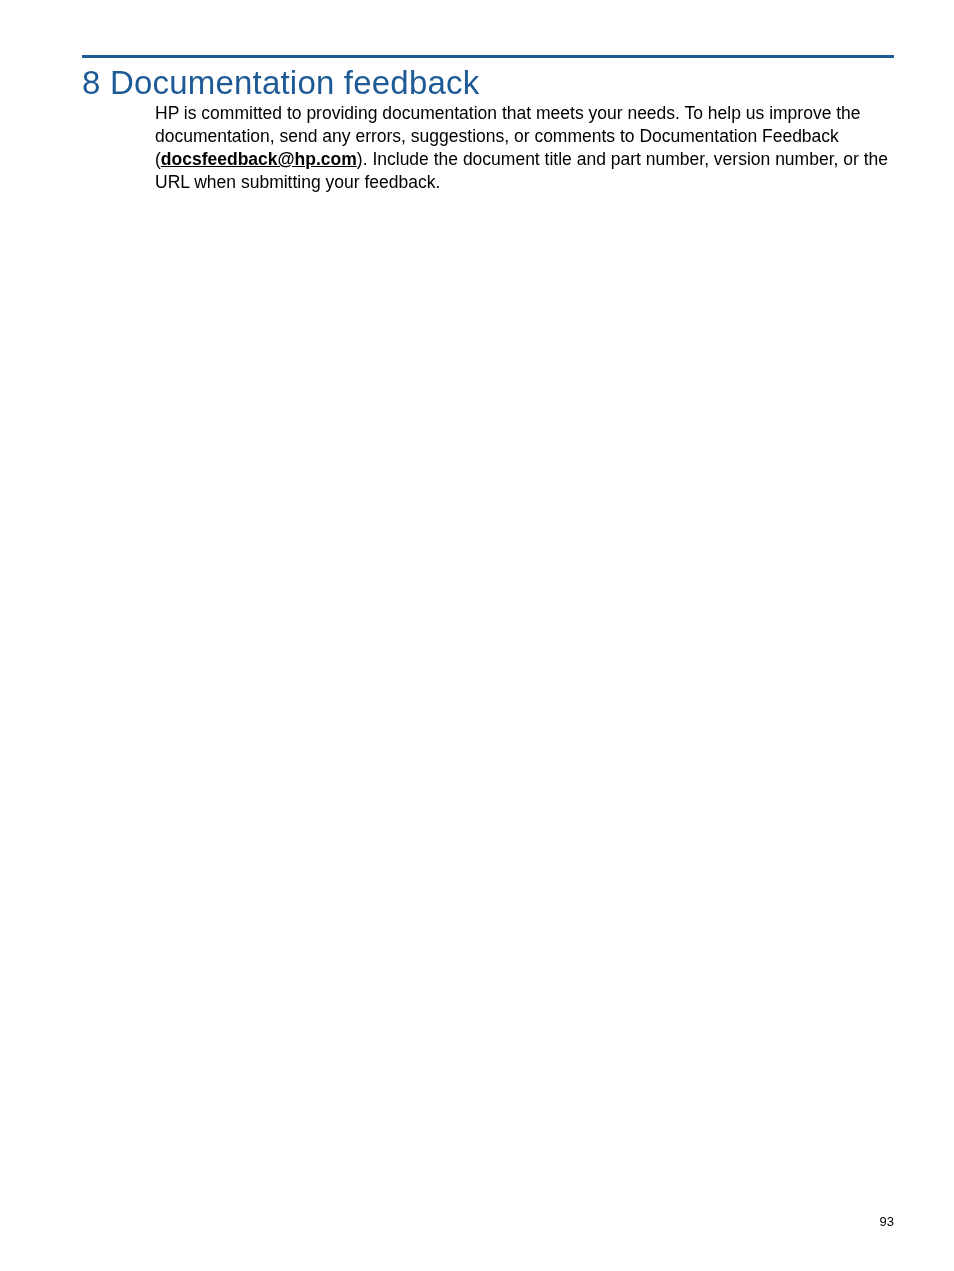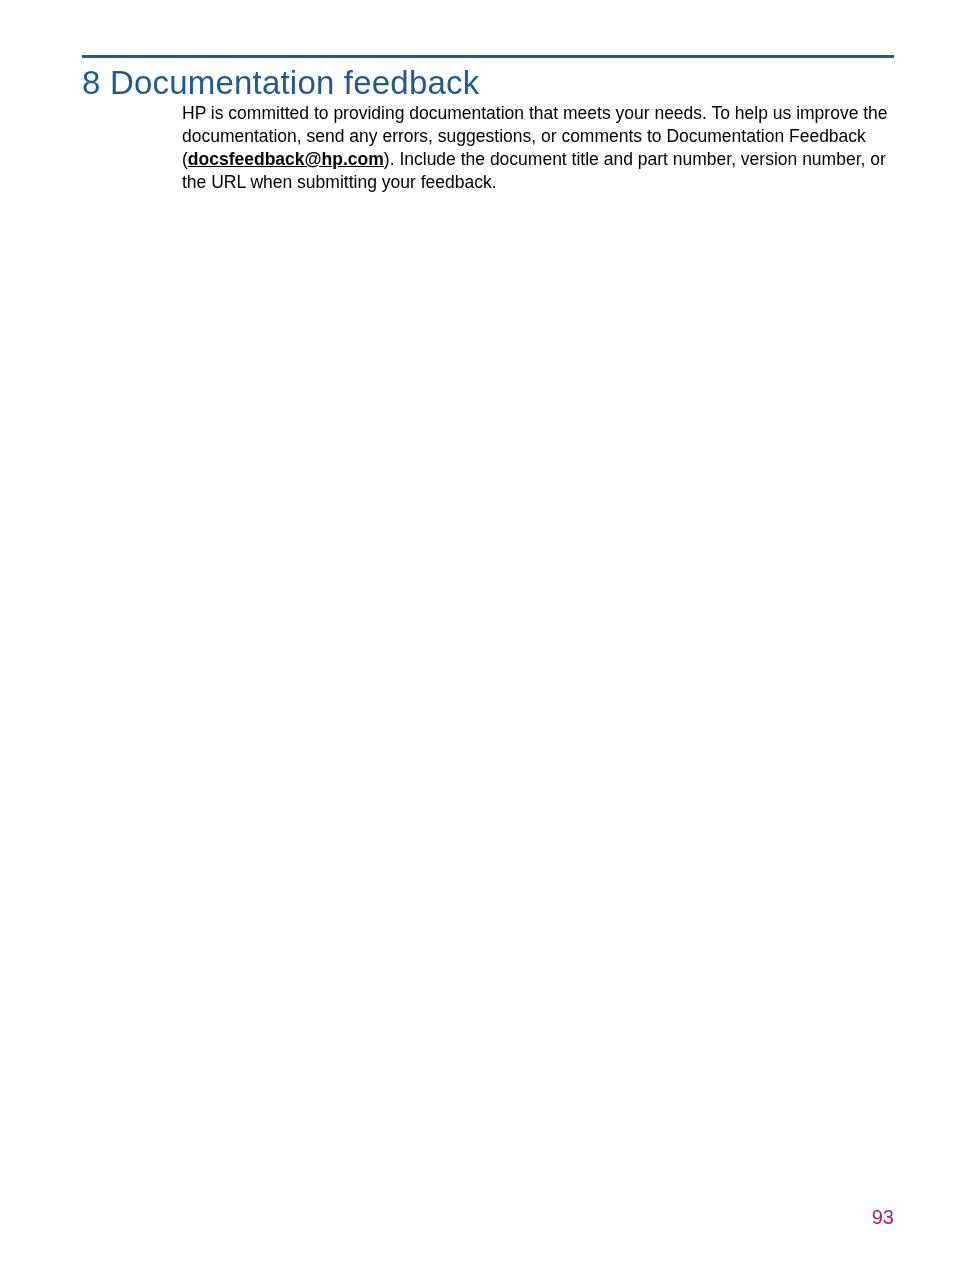--- a/index.html
+++ b/index.html
@@ -23,38 +23,38 @@
       margin-bottom: 6px;
     }
     .heading {
       font-size: 33px;
       font-weight: 400;
       color: #1e5a96;
       letter-spacing: 0.2px;
       font-family: "Futura", "Century Gothic", "Trebuchet MS", Arial, sans-serif;
     }
     .body-text {
-      margin-left: 100px;
+      margin-left: 73px;
       font-size: 17.5px;
       line-height: 1.32;
       color: #000000;
       font-family: "Futura", "Century Gothic", "Trebuchet MS", Arial, sans-serif;
       font-weight: 400;
     }
     .body-text a {
       color: #000000;
       text-decoration: underline;
       font-weight: 600;
     }
     .page-number {
       position: absolute;
       bottom: 42px;
       right: 60px;
-      font-size: 20px;
-      color: #be185d;
+      font-size: 13px;
+      color: #000000;
       font-family: "Futura", "Century Gothic", "Trebuchet MS", Arial, sans-serif;
     }
   </style>
 </head>
 <body>
 
 <div class="page">
   <hr class="rule">
   <h1 class="heading">8 Documentation feedback</h1>
   <p class="body-text">

